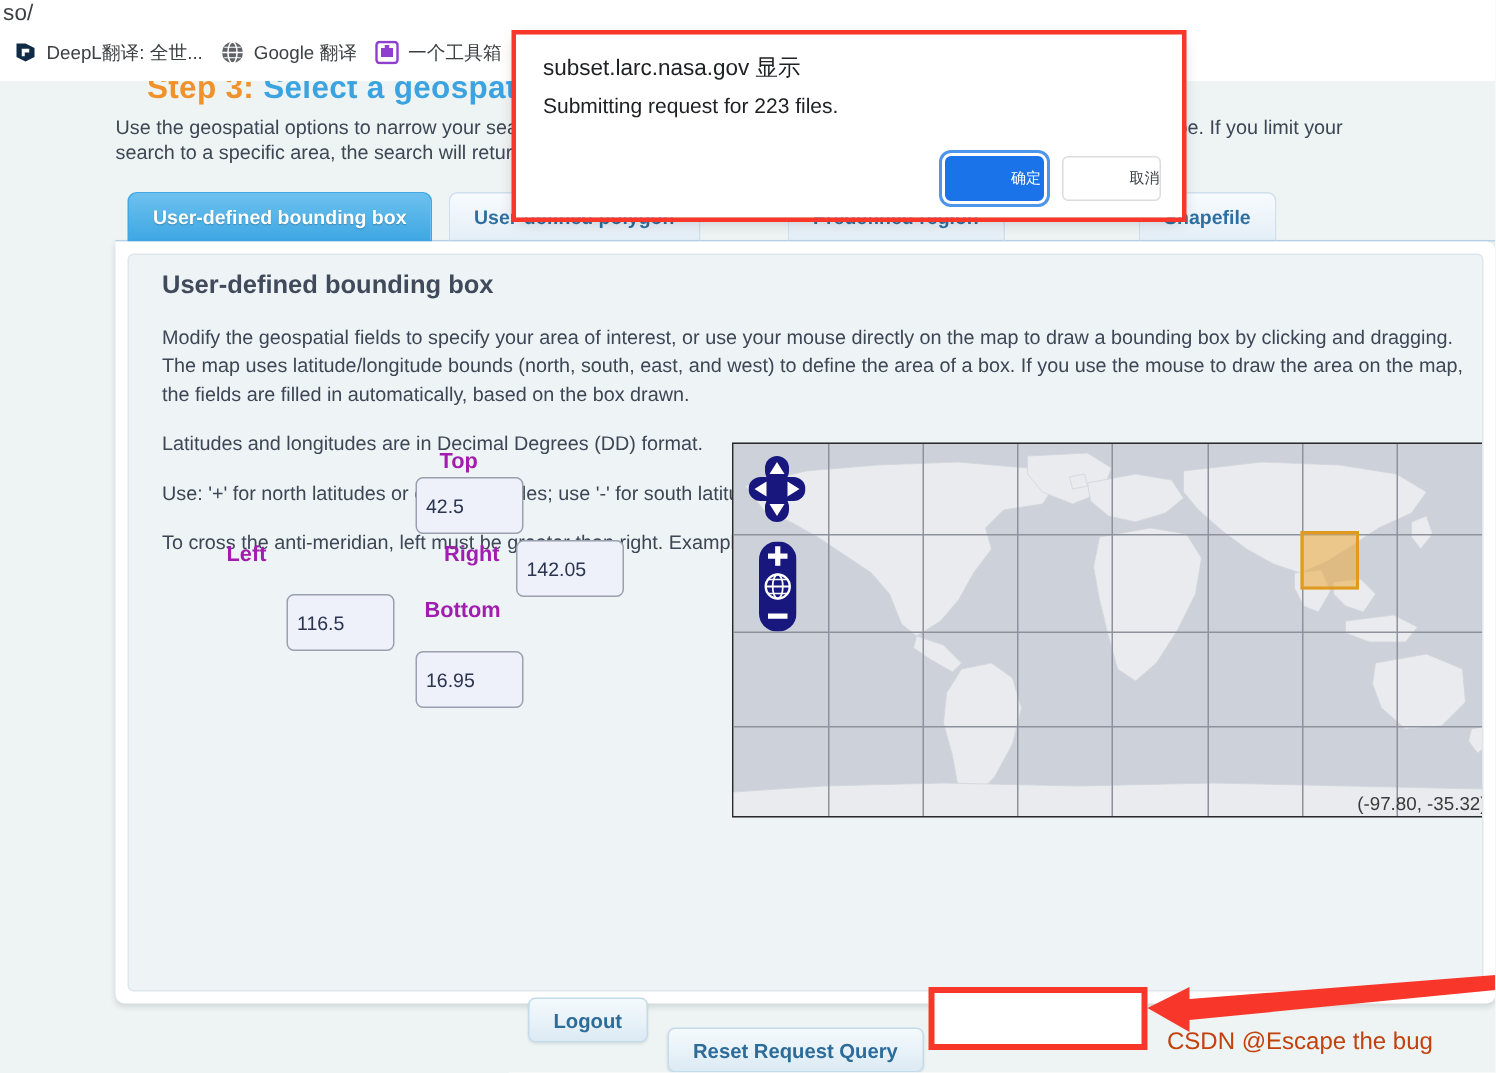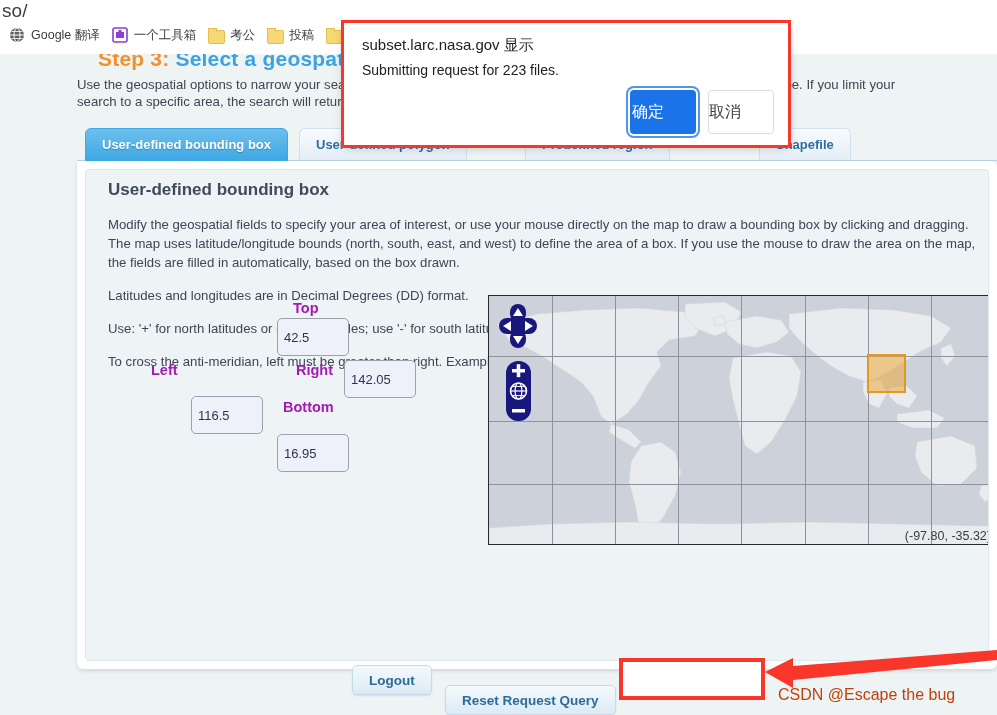--- a/index.html
+++ b/index.html
@@ -20,21 +20,21 @@
 
   
   .browser-chrome {
     position: absolute; top: 0; left: 0;
     width: 997px; height: 54px;
     background: #ffffff;
     z-index: 40;
   }
   .url-remnant {
     position: absolute; left: 2px; top: 0px;
-    font-size: 19px; color: #3c4043;
+    font-size: 15px; color: #3c4043;
     letter-spacing: .1px;
   }
   .bookmark-bar {
     position: absolute; left: 0; top: 20px;
     width: 997px; height: 30px;
     display: flex; align-items: center;
     gap: 0px;
     padding-left: 4px;
   }
   .bm {
@@ -301,23 +301,23 @@
   }
   .dlg-msg {
     position: absolute; left: 18px; top: 39px;
     font-size: 14px; color: #202124;
   }
   .dlg-btns {
     position: absolute; right: 14px; bottom: 11px;
     display: flex; gap: 12px;
   }
   .dlg-btn {
-    height: 44px; min-width: 66px;
-    display: flex; align-items: center; justify-content: flex-start;
-    font-size: 16px;
+    height: 30px; min-width: 66px;
+    display: flex; align-items: center; justify-content: flex-end;
+    font-size: 10px;
     border-radius: 4px;
     cursor: pointer;
     font-family: "Liberation Sans", sans-serif;
   }
   .dlg-ok {
     background: #1a73e8; color: #ffffff;
     border: 2px solid #1a73e8;
     box-shadow: 0 0 0 2px #ffffff, 0 0 0 4px #4e95ec;
   }
   .dlg-cancel {
@@ -489,20 +489,27 @@
     </svg>
   </div>
 
   <div class="watermark">CSDN @Escape the bug</div>
 
   <div class="browser-chrome">
     <div class="url-remnant">so/</div>
 
     <div class="bookmark-bar">
 
+      <div class="bm">
+        <svg class="bm-ico" viewBox="0 0 16 16">
+          <path d="M2,2 L8,2 L14,5 L14,11 L8,14 L2,11 Z" fill="#0f2b46"></path>
+          <path d="M5.5,5.5 L10.5,5.5 L10.5,8 L7.5,8 L7.5,10.5 L5.5,10.5 Z" fill="#ffffff"></path>
+        </svg>
+        <span class="bm-label">DeepL翻译: 全世...</span>
+      </div>
 
       <div class="bm">
         <svg class="bm-ico" viewBox="0 0 16 16">
           <circle cx="8" cy="8" r="7" fill="#5f6368"></circle>
           <ellipse cx="8" cy="8" rx="3" ry="7" fill="none" stroke="#ffffff" stroke-width="1"></ellipse>
           <line x1="1" y1="8" x2="15" y2="8" stroke="#ffffff" stroke-width="1"></line>
           <path d="M2.5,4.5 L13.5,4.5 M2.5,11.5 L13.5,11.5" stroke="#ffffff" stroke-width="0.8"></path>
         </svg>
         <span class="bm-label">Google 翻译</span>
       </div>

